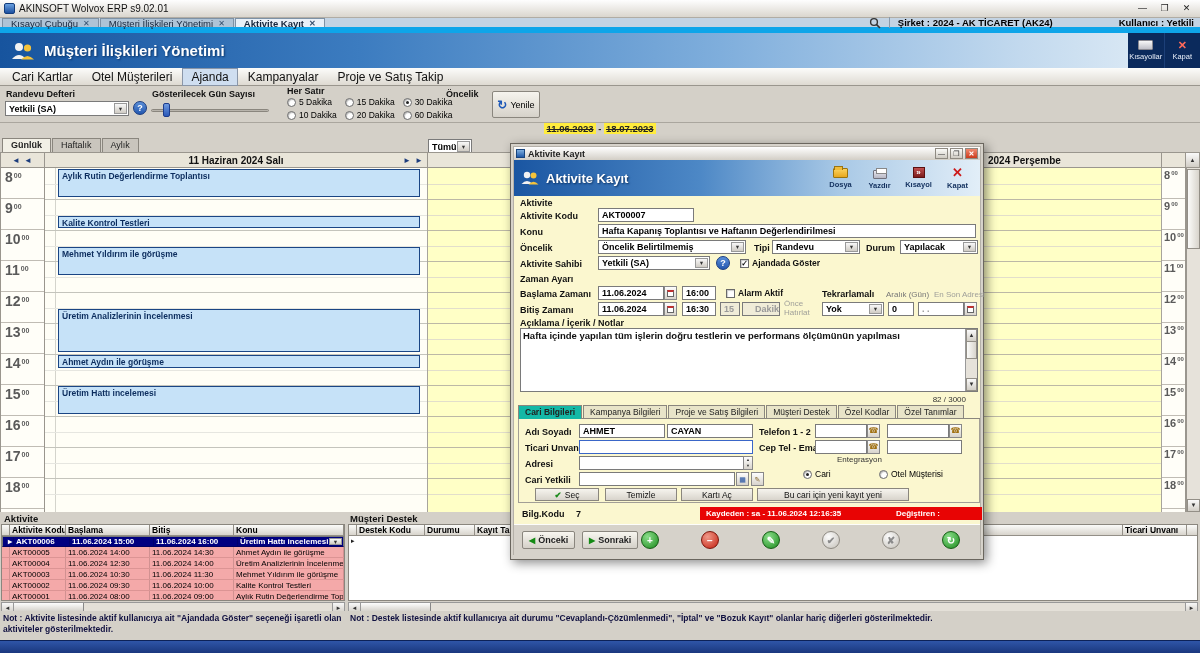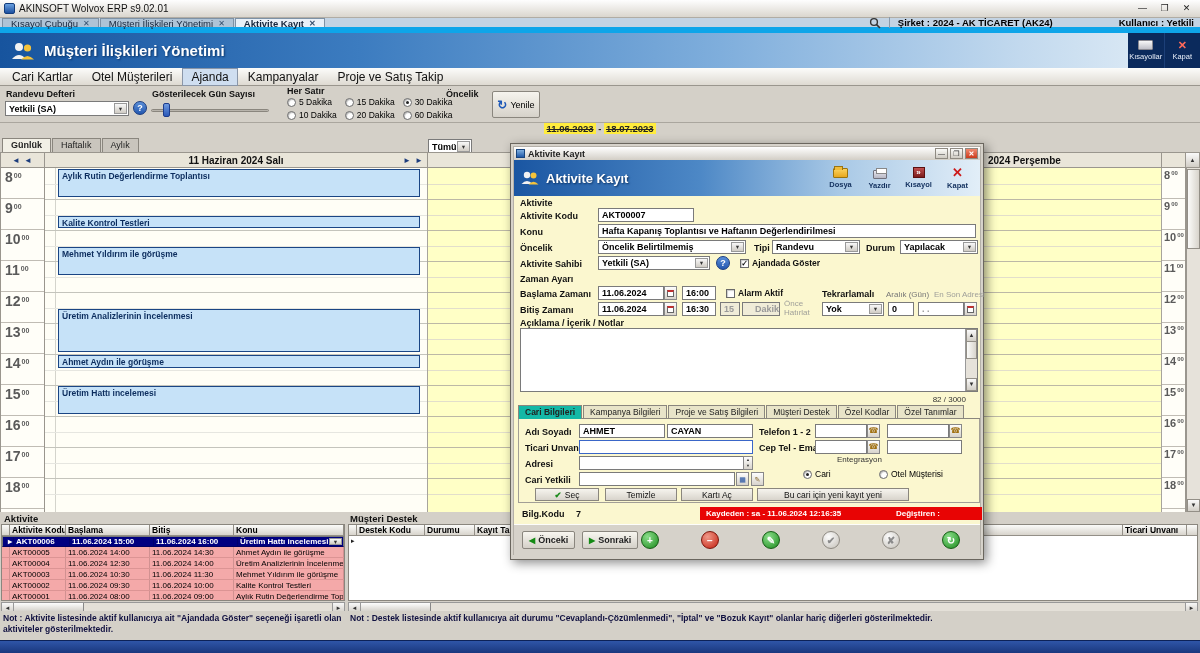--- a/index.html
+++ b/index.html
@@ -642,20 +642,21 @@
       </span>
       <div class="sel" style="position:absolute;left:308px;top:106px;width:62px;height:14px;">Yok</div>
       <div class="tf" style="position:absolute;left:374px;top:106px;width:26px;">0</div>
       <div class="tf" style="position:absolute;left:404px;top:106px;width:46px;color:#999;">.  .</div>
       <span class="calbtn" style="left:450px;top:106px;">
           <span class="calg"></span>
         </span>
 
       <span class="dsec" style="left:6px;top:122px;">Açıklama / İçerik / Notlar</span>
       <div class="tarea" style="left:6px;top:132px;width:458px;height:64px;">
+        <div class="tatext">Hafta içinde yapılan tüm işlerin doğru testlerin ve performans ölçümünün yapılması</div>
         <div class="tascroll">
           <div class="vs-btn" style="top:0;width:11px;">▲</div>
           <div style="position:absolute;left:0;top:12px;width:11px;height:18px;background:linear-gradient(90deg,#fbfbf9,#d8d4cc);border:1px solid #938f87;"></div>
           <div class="vs-btn" style="bottom:0;width:11px;">▼</div>
         </div>
       </div>
       <span style="position:absolute;right:14px;top:199px;font-size:8px;color:#333;">82 / 3000</span>
 
       <div class="dtabs" style="top:210px;">
         <span class="dtab active">Cari Bilgileri</span>

